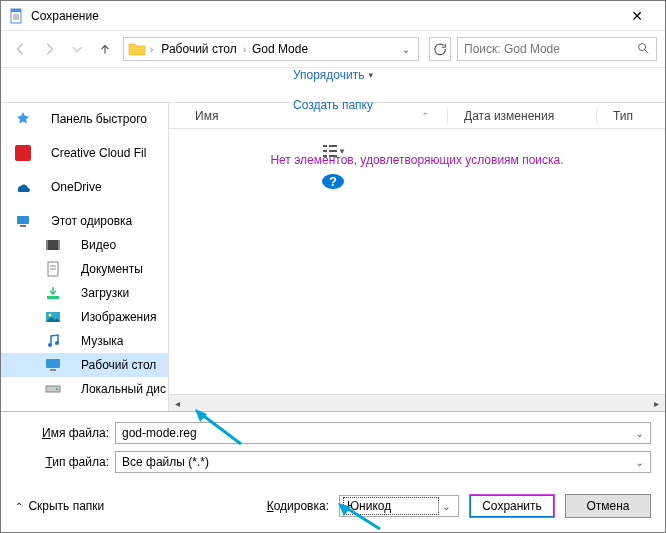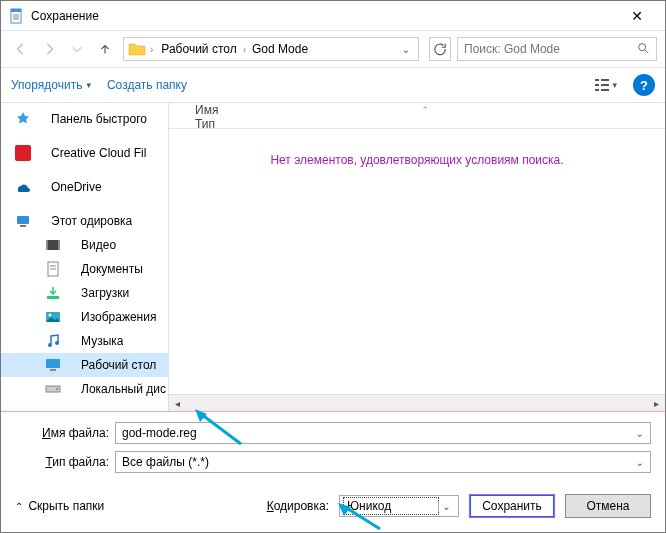--- a/index.html
+++ b/index.html
@@ -18,36 +18,36 @@
 .addrbox .foldericon { width: 18px; height: 18px; display: inline-flex; }
 .crumbs { display: flex; align-items: center; gap: 2px; flex: 1; }
 .crumb-sep { color: #888; font-size: 10px; }
 .crumb { padding: 0 4px; color: #000; }
 .addr-drop { width: 16px; text-align: center; color: #555; font-size: 10px; }
 .addr-refresh { width: 22px; height: 24px; border: 1px solid #ccc; display: inline-flex; align-items: center; justify-content: center; color: #555; }
 .searchbox { width: 200px; height: 24px; border: 1px solid #ccc; display: flex; align-items: center; padding: 0 6px; margin-left: 2px; }
 .searchbox input { border: none; outline: none; flex: 1; font-size: 12px; color: #555; background: transparent; }
 .searchbox .sicon { color: #555; }
 
-.toolbar { height: 36px; border-top: 1px solid #e6e6e6; border-bottom: 1px solid #e0e0e0; display: flex; align-items: center; padding: 0 10px; gap: 16px; }
+.toolbar { height: 36px; border-top: 1px solid #e6e6e6; border-bottom: 1px solid #e0e0e0; display: flex; align-items: center; padding: 0 10px; gap: 16px; flex-direction: column; }
 .toolbar .tbtn { color: #1a6fbf; font-size: 13px; display: inline-flex; align-items: center; gap: 4px; }
 .toolbar .tspacer { flex: 1; }
 .toolbar .viewbtn { color: #555; display: inline-flex; align-items: center; gap: 2px; }
 .toolbar .help { width: 22px; height: 22px; border-radius: 50%; background: #0078d7; color: #fff; display: inline-flex; align-items: center; justify-content: center; font-weight: bold; font-size: 13px; }
 
 .content { flex: 1; display: flex; min-height: 0; }
 .sidebar { width: 168px; border-right: 1px solid #e0e0e0; overflow: hidden; padding-top: 4px; }
 .treeitem { display: flex; align-items: center; height: 24px; padding-left: 14px; gap: 20px; white-space: nowrap; overflow: hidden; }
 .treeitem.child { padding-left: 44px; }
 .treeitem.selected { background: #cde8ff; }
 .ticon { width: 16px; height: 16px; display: inline-flex; align-items: center; justify-content: center; flex-shrink: 0; }
 .tlabel { color: #000; overflow: hidden; text-overflow: ellipsis; }
 .gap { height: 10px; }
 .main { flex: 1; display: flex; flex-direction: column; overflow: hidden; }
-.colheaders { height: 26px; border-bottom: 1px solid #e6e6e6; display: flex; align-items: flex-start; padding-left: 18px; color: #444; flex-direction: column; }
+.colheaders { height: 26px; border-bottom: 1px solid #e6e6e6; display: flex; align-items: center; padding-left: 18px; color: #444; }
 .colh { padding: 0 8px; }
 .colh.name { width: 250px; display: flex; align-items: center; gap: 6px; }
 .colh.date { width: 130px; }
 .colh.type { width: 60px; }
 .sortsep { border-left: 1px solid #e6e6e6; height: 16px; margin-left: auto; margin-right: 8px; }
 .emptytext { flex: 1; text-align: center; padding-top: 24px; color: #a21caf; font-size: 12px; }
 .hscroll { height: 17px; border-top: 1px solid #e0e0e0; background: #f0f0f0; display: flex; align-items: center; }
 .hscroll .arrow { width: 17px; text-align: center; color: #555; font-size: 10px; }
 .hscroll .track { flex: 1; }
 
@@ -273,20 +273,21 @@
       </div>
   </div>
 
   <div class="main">
     <div class="colheaders">
       <span class="colh name">
           <span>Имя</span>
           <span style="margin-left:auto;color:#888;font-size:9px">⌃</span>
         </span>
       <span class="sortsep"></span>
+      <span class="colh date">Дата изменения</span>
       <span class="sortsep"></span>
       <span class="colh type">Тип</span>
     </div>
     <div class="emptytext">Нет элементов, удовлетворяющих условиям поиска.</div>
     <div class="hscroll">
       <span class="arrow">◂</span>
       <span class="track"></span>
       <span class="arrow">▸</span>
     </div>
   </div>

